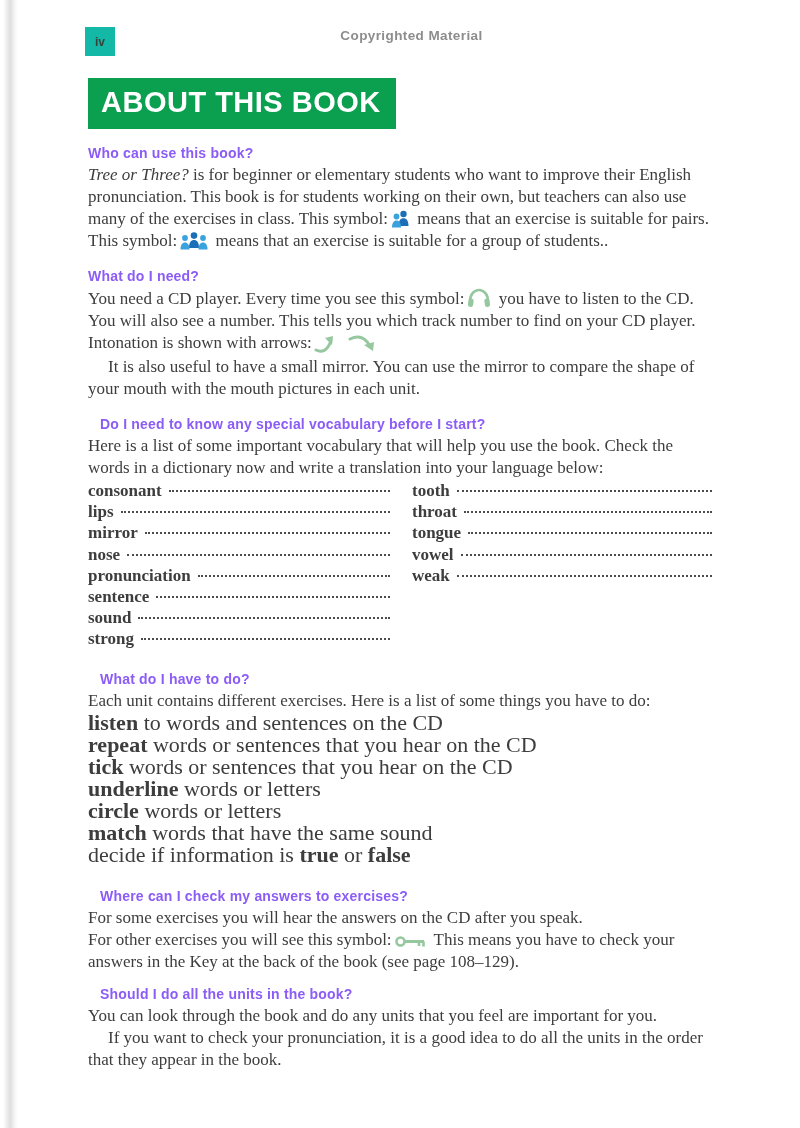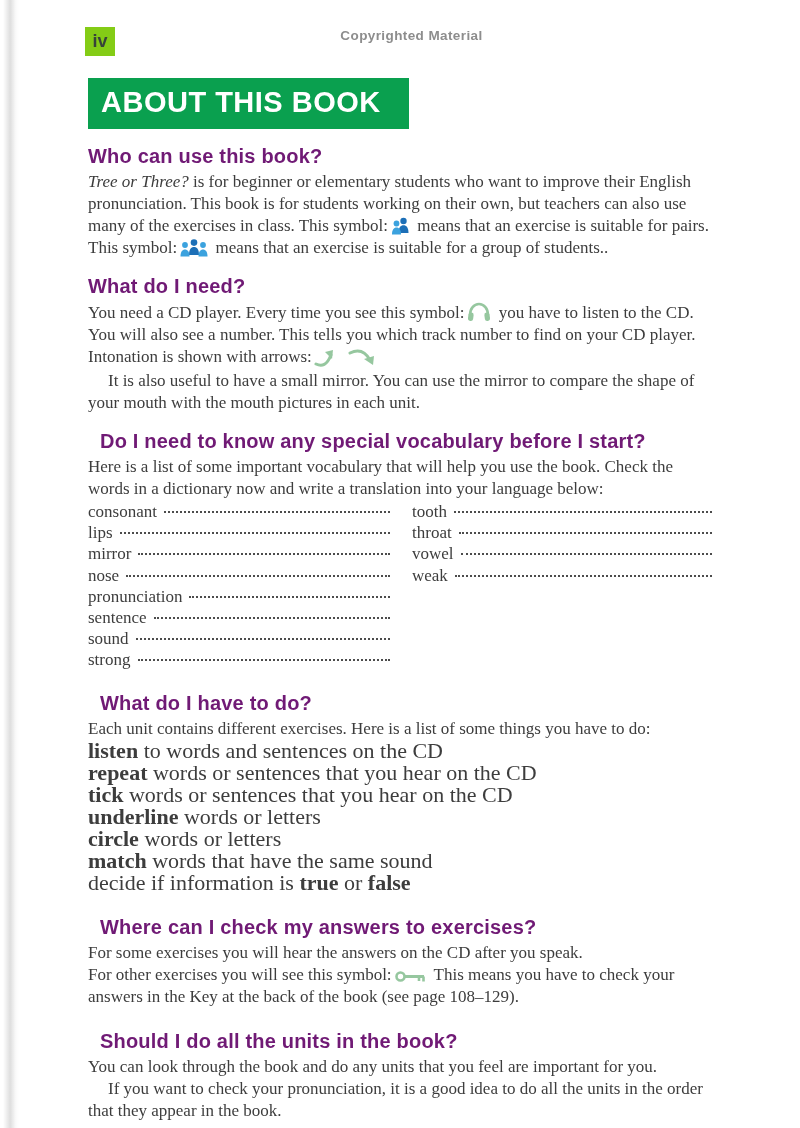--- a/index.html
+++ b/index.html
@@ -12,42 +12,42 @@
     background:linear-gradient(to right, rgba(0,0,0,0) 0%, rgba(0,0,0,0.13) 45%, rgba(0,0,0,0.02) 80%, rgba(0,0,0,0) 100%);
     pointer-events:none;
   }
   .copyright {
     text-align:center; color:#8d8d8d; font-family:"Liberation Sans", sans-serif;
     font-weight:bold; font-size:13.5px; letter-spacing:0.4px;margin-left:23px;
   }
   .copyright.top { padding-top:28px; }
   .pageno {
     position:absolute; left:85px; top:27px; min-width:30px; height:29px;
-    background:#84cc16; color:#37433a; font-family:"Liberation Sans", sans-serif;
-    font-weight:bold; font-size:18px; display:flex; align-items:center; justify-content:center;
+    background:#14b8a6; color:#37433a; font-family:"Liberation Sans", sans-serif;
+    font-weight:bold; font-size:12px; display:flex; align-items:center; justify-content:center;
   }
   .content { margin:0 88px; width:624px; }
   .banner {
     display:inline-block; margin-top:35px; background:#0aa04f; color:#ffffff;
     font-family:"Liberation Sans", sans-serif; font-weight:bold; font-size:29px;
-    letter-spacing:0.5px; padding:8px 28px 10px 13px;
+    letter-spacing:0.5px; padding:8px 15px 10px 13px;
   }
   h2 {
-    font-family:"Liberation Sans", sans-serif; font-weight:bold; color:#701a75;
-    font-size:20px; margin:16px 0 3px 0; letter-spacing:0.2px;
+    font-family:"Liberation Sans", sans-serif; font-weight:bold; color:#8b5cf6;
+    font-size:14px; margin:16px 0 3px 0; letter-spacing:0.2px;
   }
   h2.indent { margin-left:12px; }
   p { font-size:17px; line-height:22px; margin:0; }
   p.tindent { text-indent:20px; }
   .i { font-style:italic; }
   .b { font-weight:bold; }
   svg.inline-icon { vertical-align:-4px; margin:0 3px; }
   svg.arrow-icon { vertical-align:-8px; margin:0 2px; }
   .vocab-wrap { display:flex; gap:22px; margin-top:2px; }
-  .vocab-col { width:302px; }
+  .vocab-col { width:302px;font-weight:bold; }
   .vocab-col.right { width:300px; }
   .vrow { display:flex; align-items:baseline; height:21.2px; }
   .vrow .word { font-size:17px; padding-right:7px; white-space:nowrap; }
   .vrow .leader { flex:1; border-bottom:2px dotted #4c4c4c; transform:translateY(-4px); }
   .todo-line { font-size:22px; line-height:22px; }
 </style>
 </head>
 <body>
 
 <div class="edge-shadow"></div>
@@ -139,20 +139,24 @@
     <div class="vocab-col right">
       <div class="vrow">
           <span class="word">tooth</span>
           <span class="leader"></span>
         </div>
       <div class="vrow">
           <span class="word">throat</span>
           <span class="leader"></span>
         </div>
       <div class="vrow">
+          <span class="word">tongue</span>
+          <span class="leader"></span>
+        </div>
+      <div class="vrow">
           <span class="word">vowel</span>
           <span class="leader"></span>
         </div>
       <div class="vrow">
           <span class="word">weak</span>
           <span class="leader"></span>
         </div>
     </div>
   </div>
 
@@ -171,17 +175,17 @@
   <h2 class="indent" style="margin-top:22px">Where can I check my answers to exercises?</h2>
   <p>For some exercises you will hear the answers on the CD after you speak.</p>
   <p><span>For other exercises you will see this symbol:</span><svg class="inline-icon" width="32" height="15" viewBox="0 0 32 15">
         <circle cx="5.5" cy="7.5" r="4" fill="none" stroke="#96c79f" stroke-width="2.6"></circle>
         <line x1="9.5" y1="7.5" x2="29" y2="7.5" stroke="#96c79f" stroke-width="3"></line>
         <line x1="24" y1="7.5" x2="24" y2="12" stroke="#96c79f" stroke-width="2.6"></line>
         <line x1="28.5" y1="7.5" x2="28.5" y2="12.5" stroke="#96c79f" stroke-width="2.6"></line>
       </svg><span> This means you have to check your answers in the Key at the back of the book (see page 108–129).</span></p>
 
   
-  <h2 class="indent" style="margin-top:22px">Should I do all the units in the book?</h2>
+  <h2 class="indent" style="margin-top:13px">Should I do all the units in the book?</h2>
   <p>You can look through the book and do any units that you feel are important for you.</p>
   <p class="tindent">If you want to check your pronunciation, it is a good idea to do all the units in the order that they appear in the book.</p>
 
 </div>
 
 </body></html>

